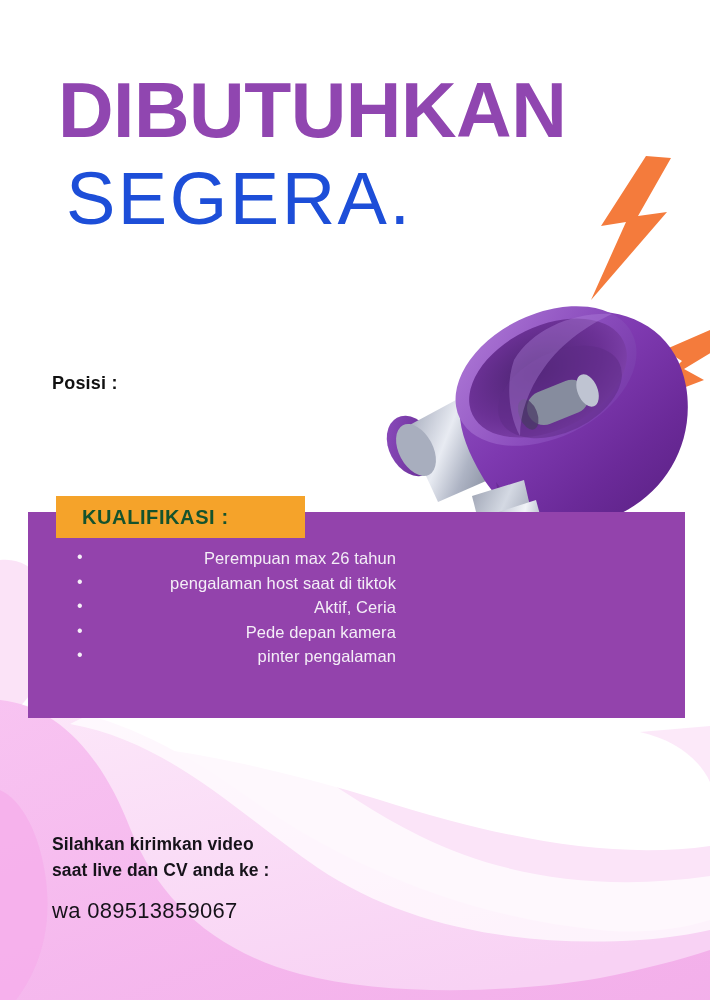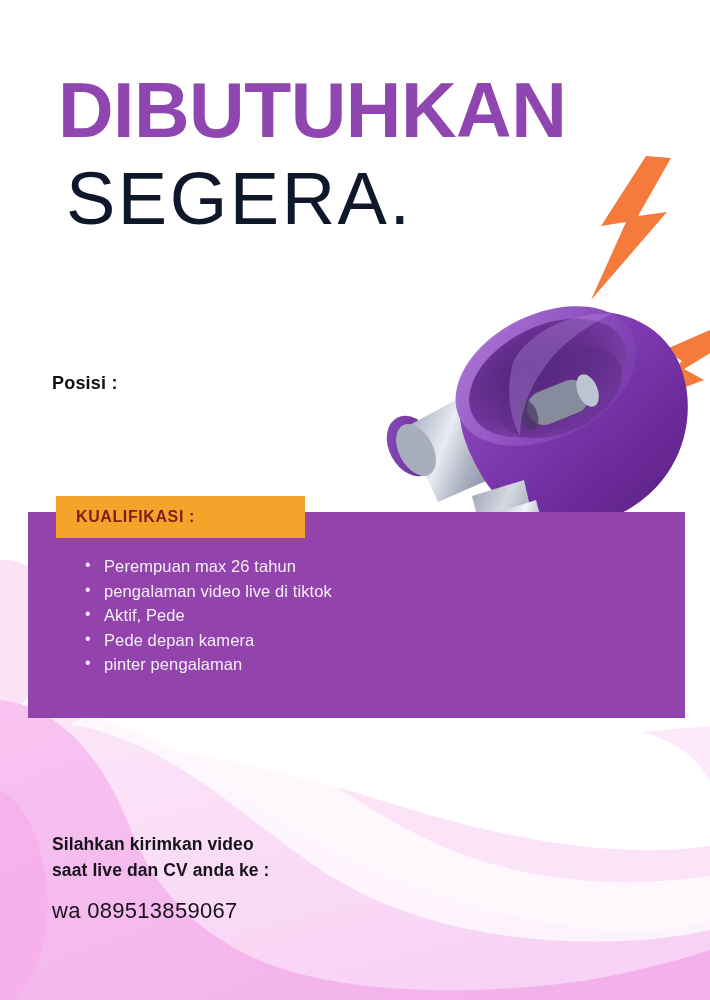--- a/index.html
+++ b/index.html
@@ -40,21 +40,21 @@
     font-weight: 700;
     color: #9046B0;
     letter-spacing: -0.5px;
     padding-left: 58px;
     white-space: nowrap;
   }
   .headline-sub {
     font-size: 74px;
     line-height: 1.0;
     font-weight: 300;
-    color: #0f172a;
+    color: #1d4ed8;
     letter-spacing: 2.5px;
     padding-left: 66px;
     margin-top: 14px;
     white-space: nowrap;
   }
 
   
   .bolt {
     position: absolute;
   }
@@ -106,36 +106,37 @@
     position: absolute;
     left: 56px;
     top: 496px;
     width: 249px;
     height: 42px;
     background: #F5A32A;
     display: flex;
     align-items: center;
   }
   .orange-ribbon span {
-    font-size: 16px;
-    font-weight: 700;
-    color: #7f1d1d;
+    font-size: 20px;
+    font-weight: 700;
+    color: #14532d;
     letter-spacing: 0.6px;
-    padding-left: 20px;
+    padding-left: 26px;
   }
 
   
   .qual-list {
     position: absolute;
     left: 72px;
     top: 548px;
     width: 300px;
-    margin: 8px;
+    margin: 0;
     padding: 0 0 0 24px;
     list-style: none;
+    text-align: right;
   }
   .qual-list li {
     position: relative;
     font-size: 16.5px;
     line-height: 1.31;
     color: #F4EEF7;
     font-weight: 500;
     margin-bottom: 3px;
     letter-spacing: 0.1px;
   }
@@ -301,22 +302,22 @@
   <div class="posisi-label">Posisi :</div>
 
   <div class="purple-panel"></div>
 
   <div class="orange-ribbon">
     <span>KUALIFIKASI :</span>
   </div>
 
   <ul class="qual-list">
     <li>Perempuan max 26 tahun</li>
-    <li>pengalaman video live di tiktok</li>
-    <li>Aktif, Pede</li>
+    <li>pengalaman host saat di tiktok</li>
+    <li>Aktif, Ceria</li>
     <li>Pede depan kamera</li>
     <li>pinter pengalaman</li>
   </ul>
 
   <div class="contact-head">
     <div>Silahkan kirimkan video</div>
     <div>saat live dan CV anda ke :</div>
   </div>
 
   <div class="contact-number">wa 089513859067</div>

